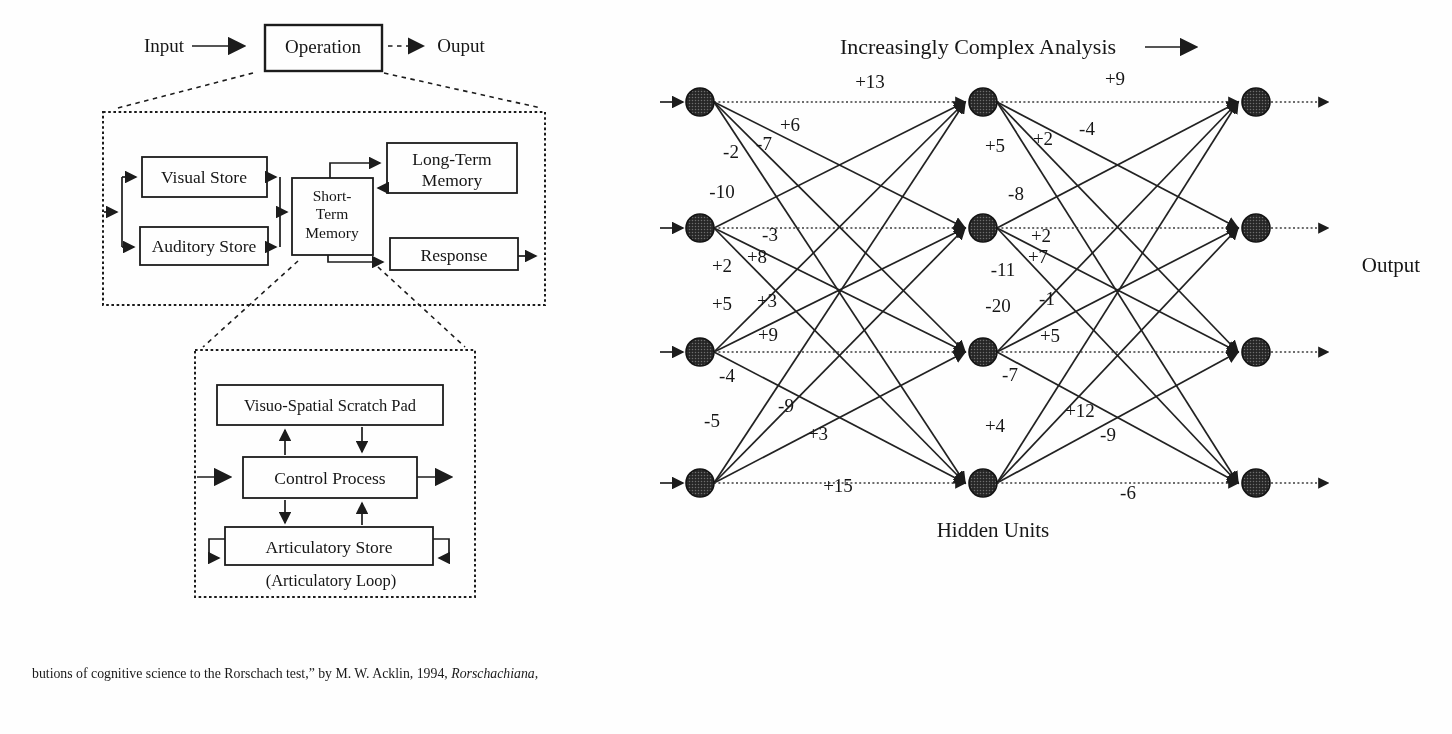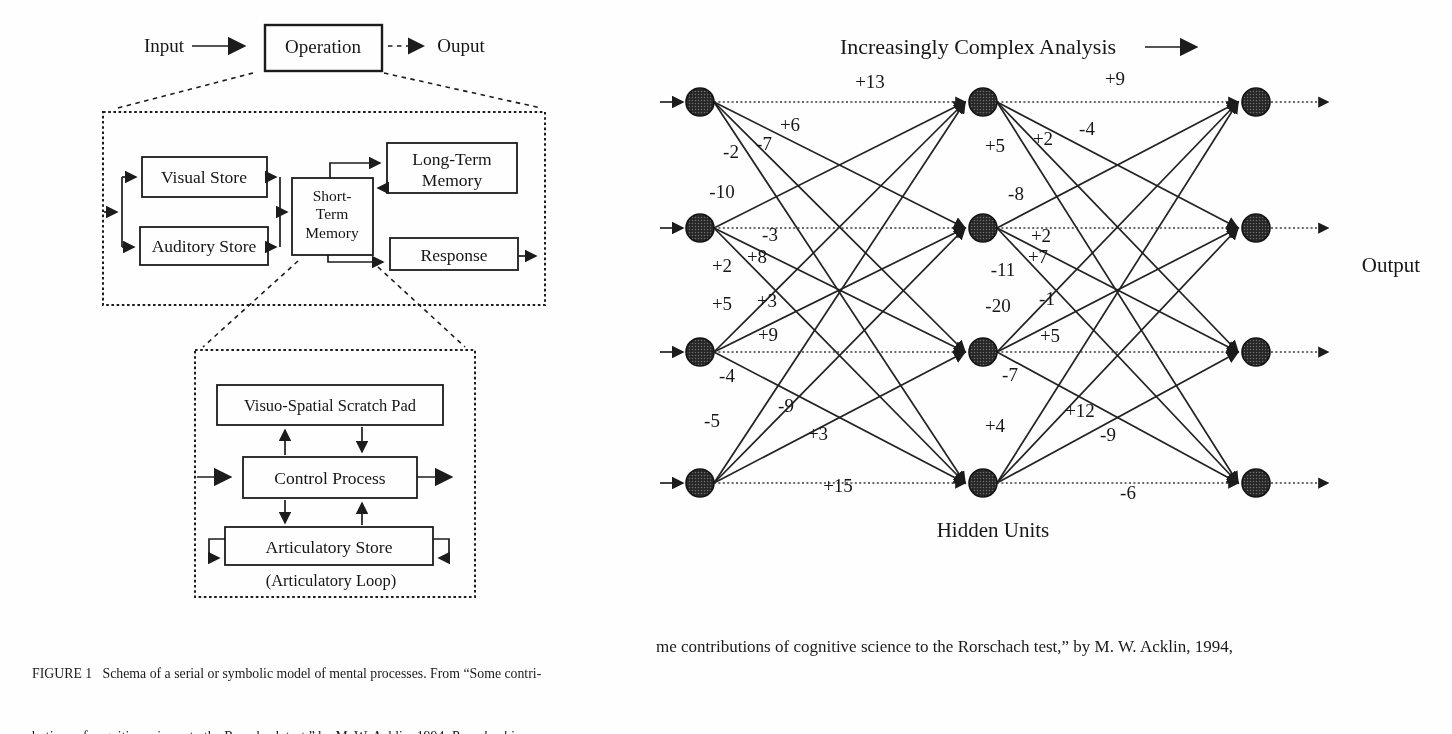--- a/index.html
+++ b/index.html
@@ -210,25 +210,23 @@
         <text x="410" y="342" class="wlbl">+5</text>
         <text x="370" y="381" class="wlbl">-7</text>
         <text x="440" y="417" class="wlbl">+12</text>
         <text x="468" y="441" class="wlbl">-9</text>
         <text x="355" y="432" class="wlbl">+4</text>
         <text x="488" y="499" class="wlbl">-6</text>
       </g>
     </svg>
 
   <div class="cap cap1">
-    <div><span>FIGURE 1   Schema of a serial or symbolic model of mental processes. From “Some contri-</span></div>
     <div><span>butions of cognitive science to the Rorschach test,” by M. W. Acklin, 1994, </span><span class="it">Rorschachiana,</span></div>
     
     
   </div>
 
   <div class="cap cap2">
-    <div><span>me contributions of cognitive science to the Rorschach test,” by M. W. Acklin, 1994,</span></div>
     
     
   </div>
 
 </div>
 
 </body></html>

